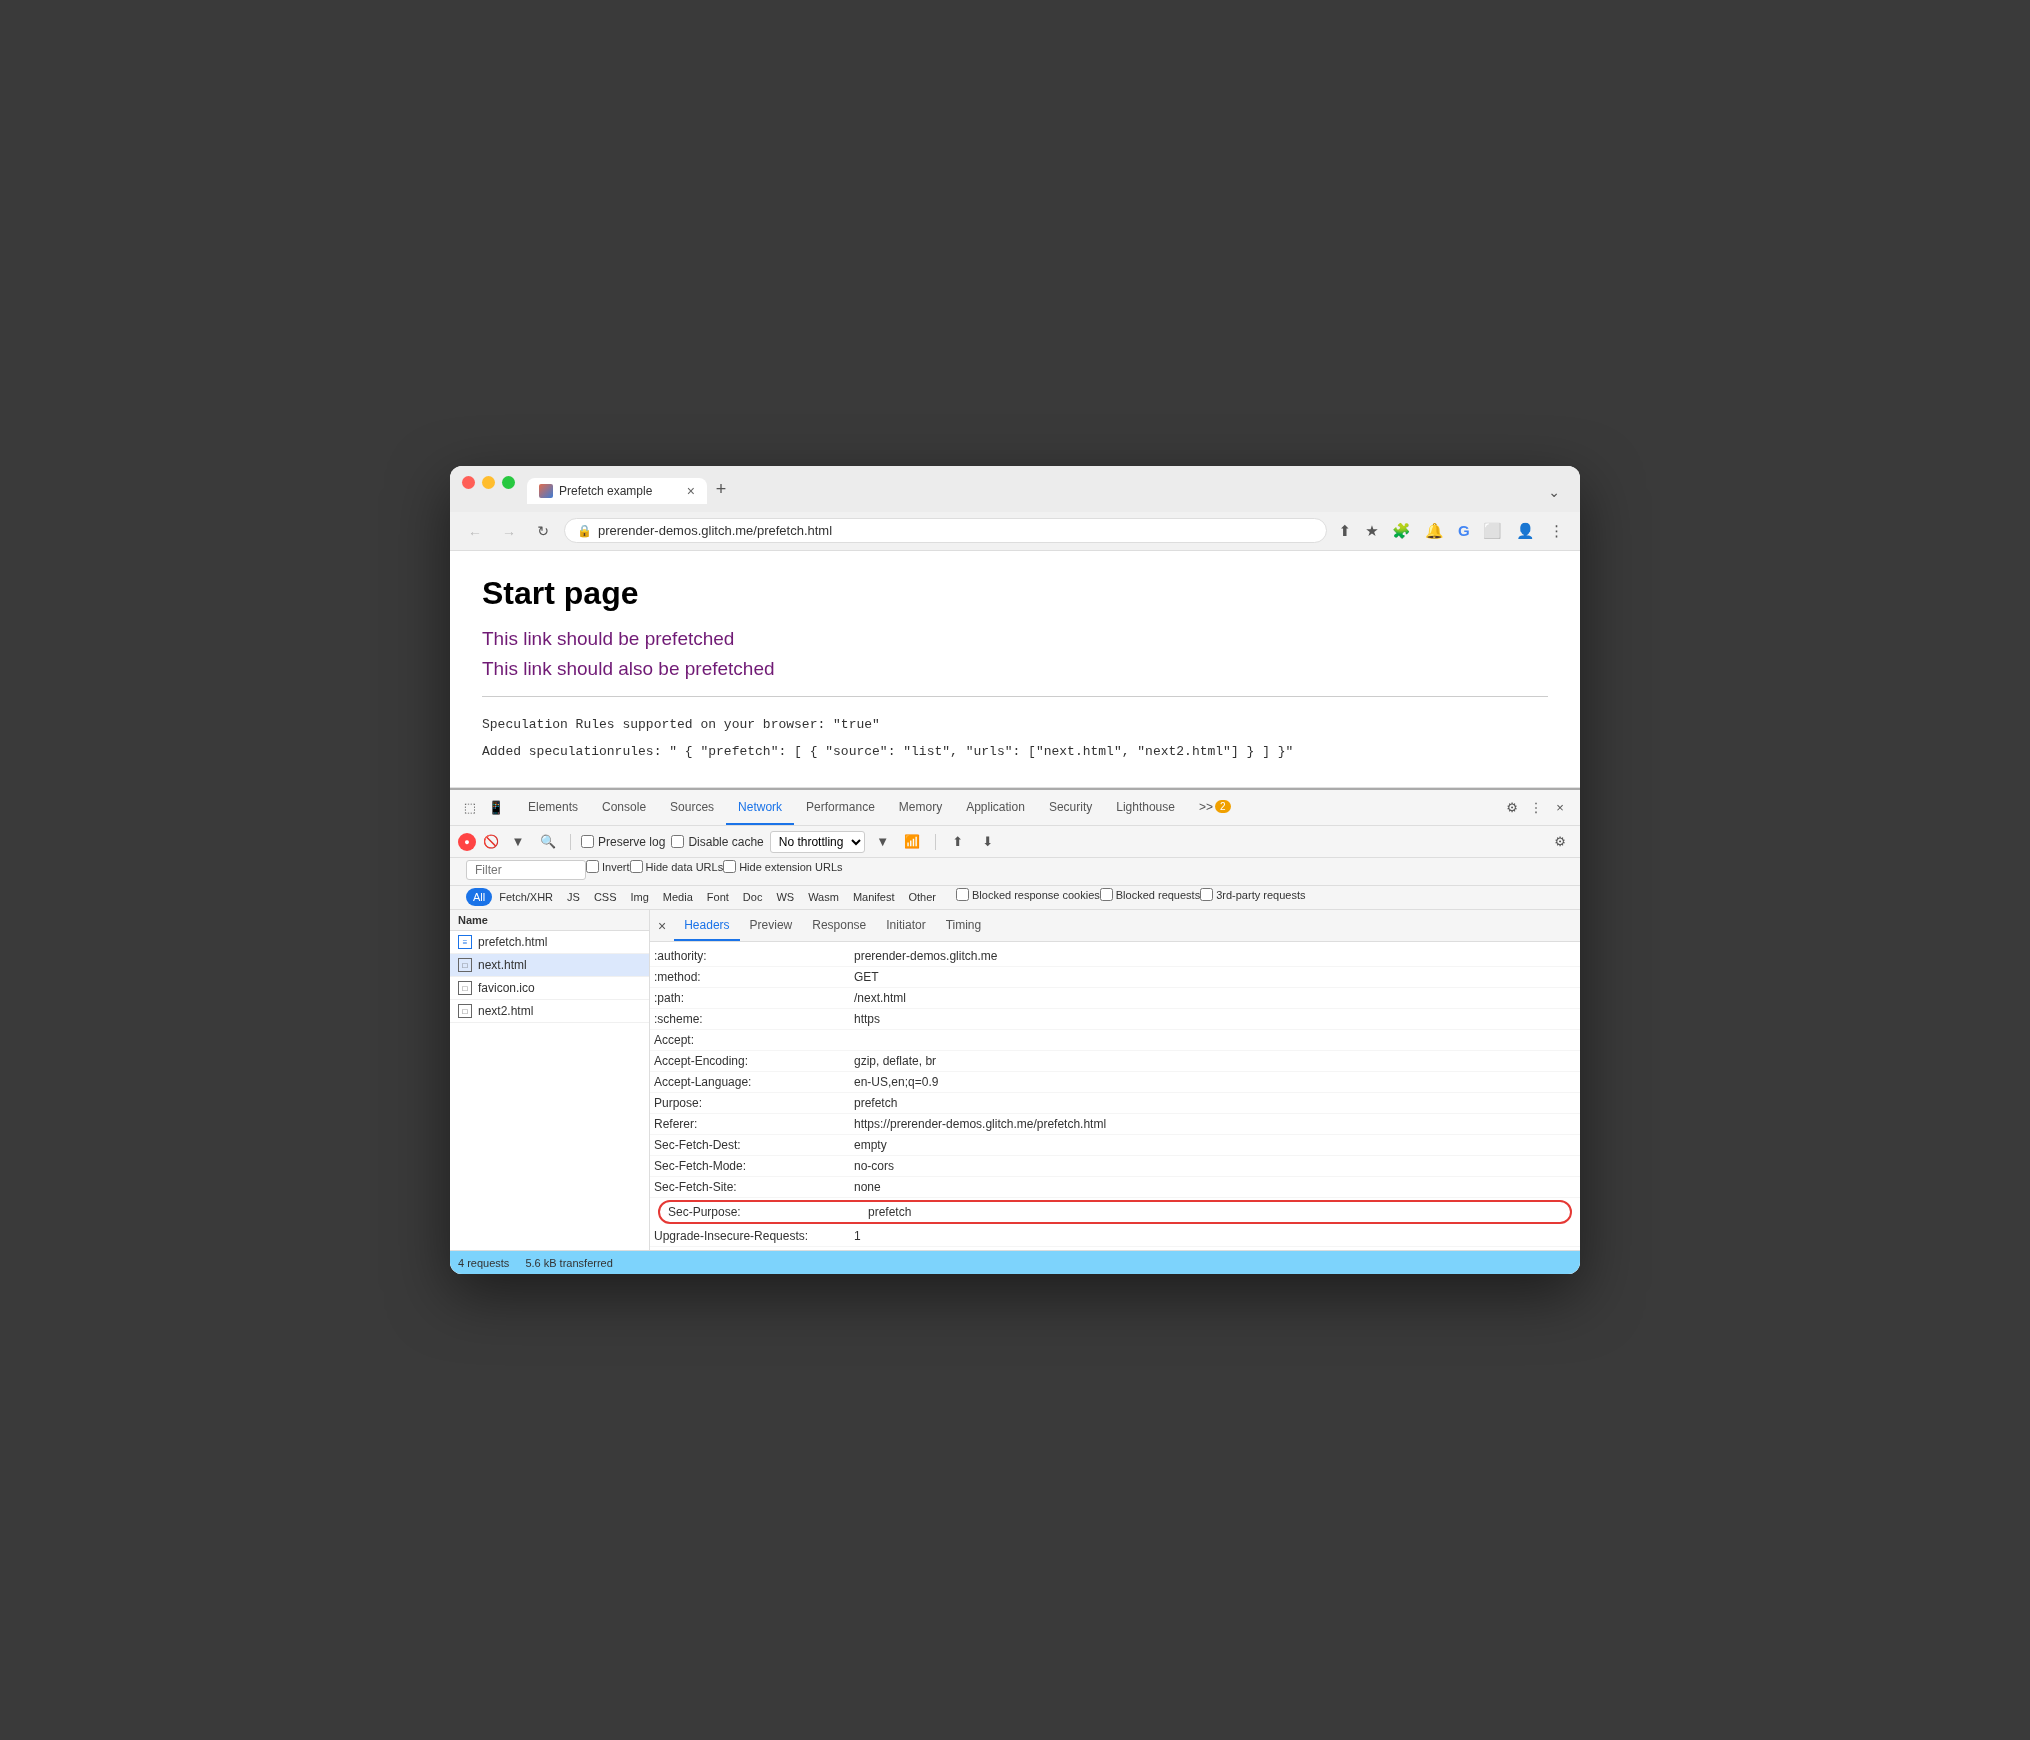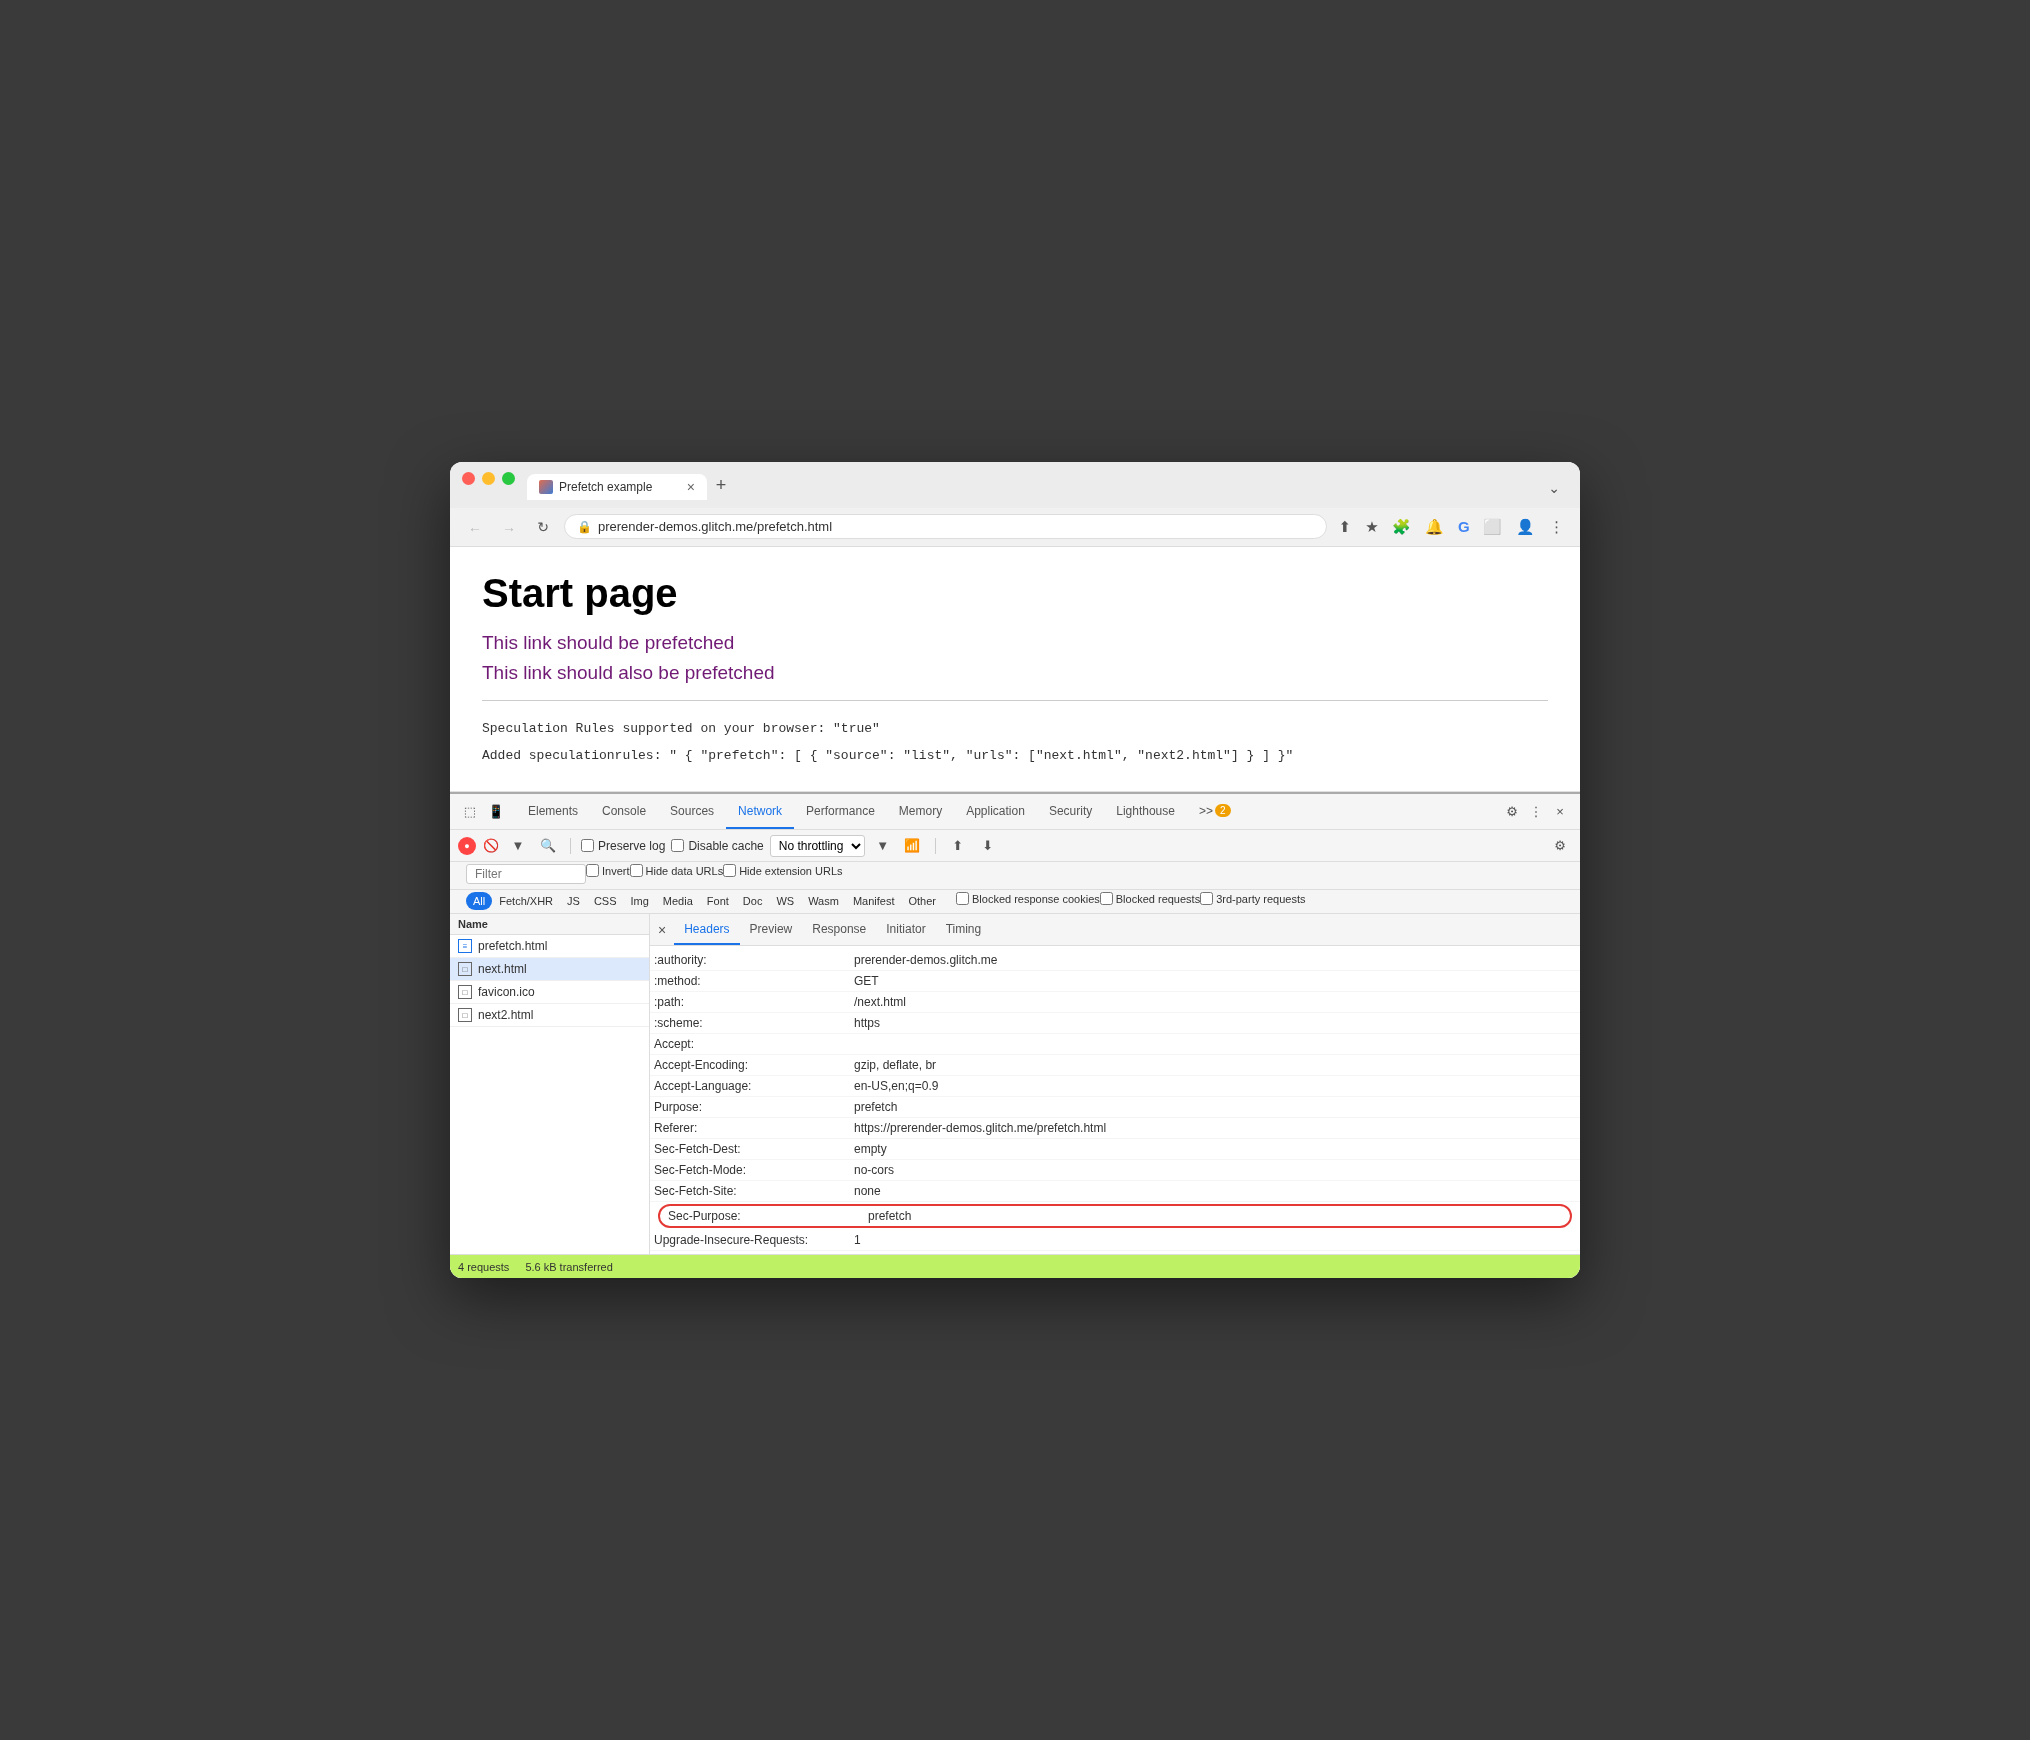--- a/index.html
+++ b/index.html
@@ -134,21 +134,21 @@
       cursor: pointer;
       padding: 2px 4px;
     }
     
     .page-content {
       padding: 24px 32px;
       background: #fff;
       border-bottom: 1px solid #e0e0e0;
     }
     .page-title {
-      font-size: 40px;
+      font-size: 32px;
       font-weight: 700;
       color: #000;
       margin-bottom: 16px;
     }
     .page-link {
       display: block;
       color: #701a75;
       font-size: 19px;
       margin-bottom: 8px;
       cursor: pointer;
@@ -394,21 +394,21 @@
       flex-shrink: 0;
       color: #333;
       font-weight: 400;
     }
     .header-value {
       color: #333;
       flex: 1;
     }
     
     .status-bar {
-      background: #bef264;
+      background: #7dd3fc;
       border-top: 1px solid #ddd;
       display: flex;
       align-items: center;
       padding: 2px 8px;
       gap: 16px;
       font-size: 11px;
       color: #333;
       height: 24px;
     }
   </style>

